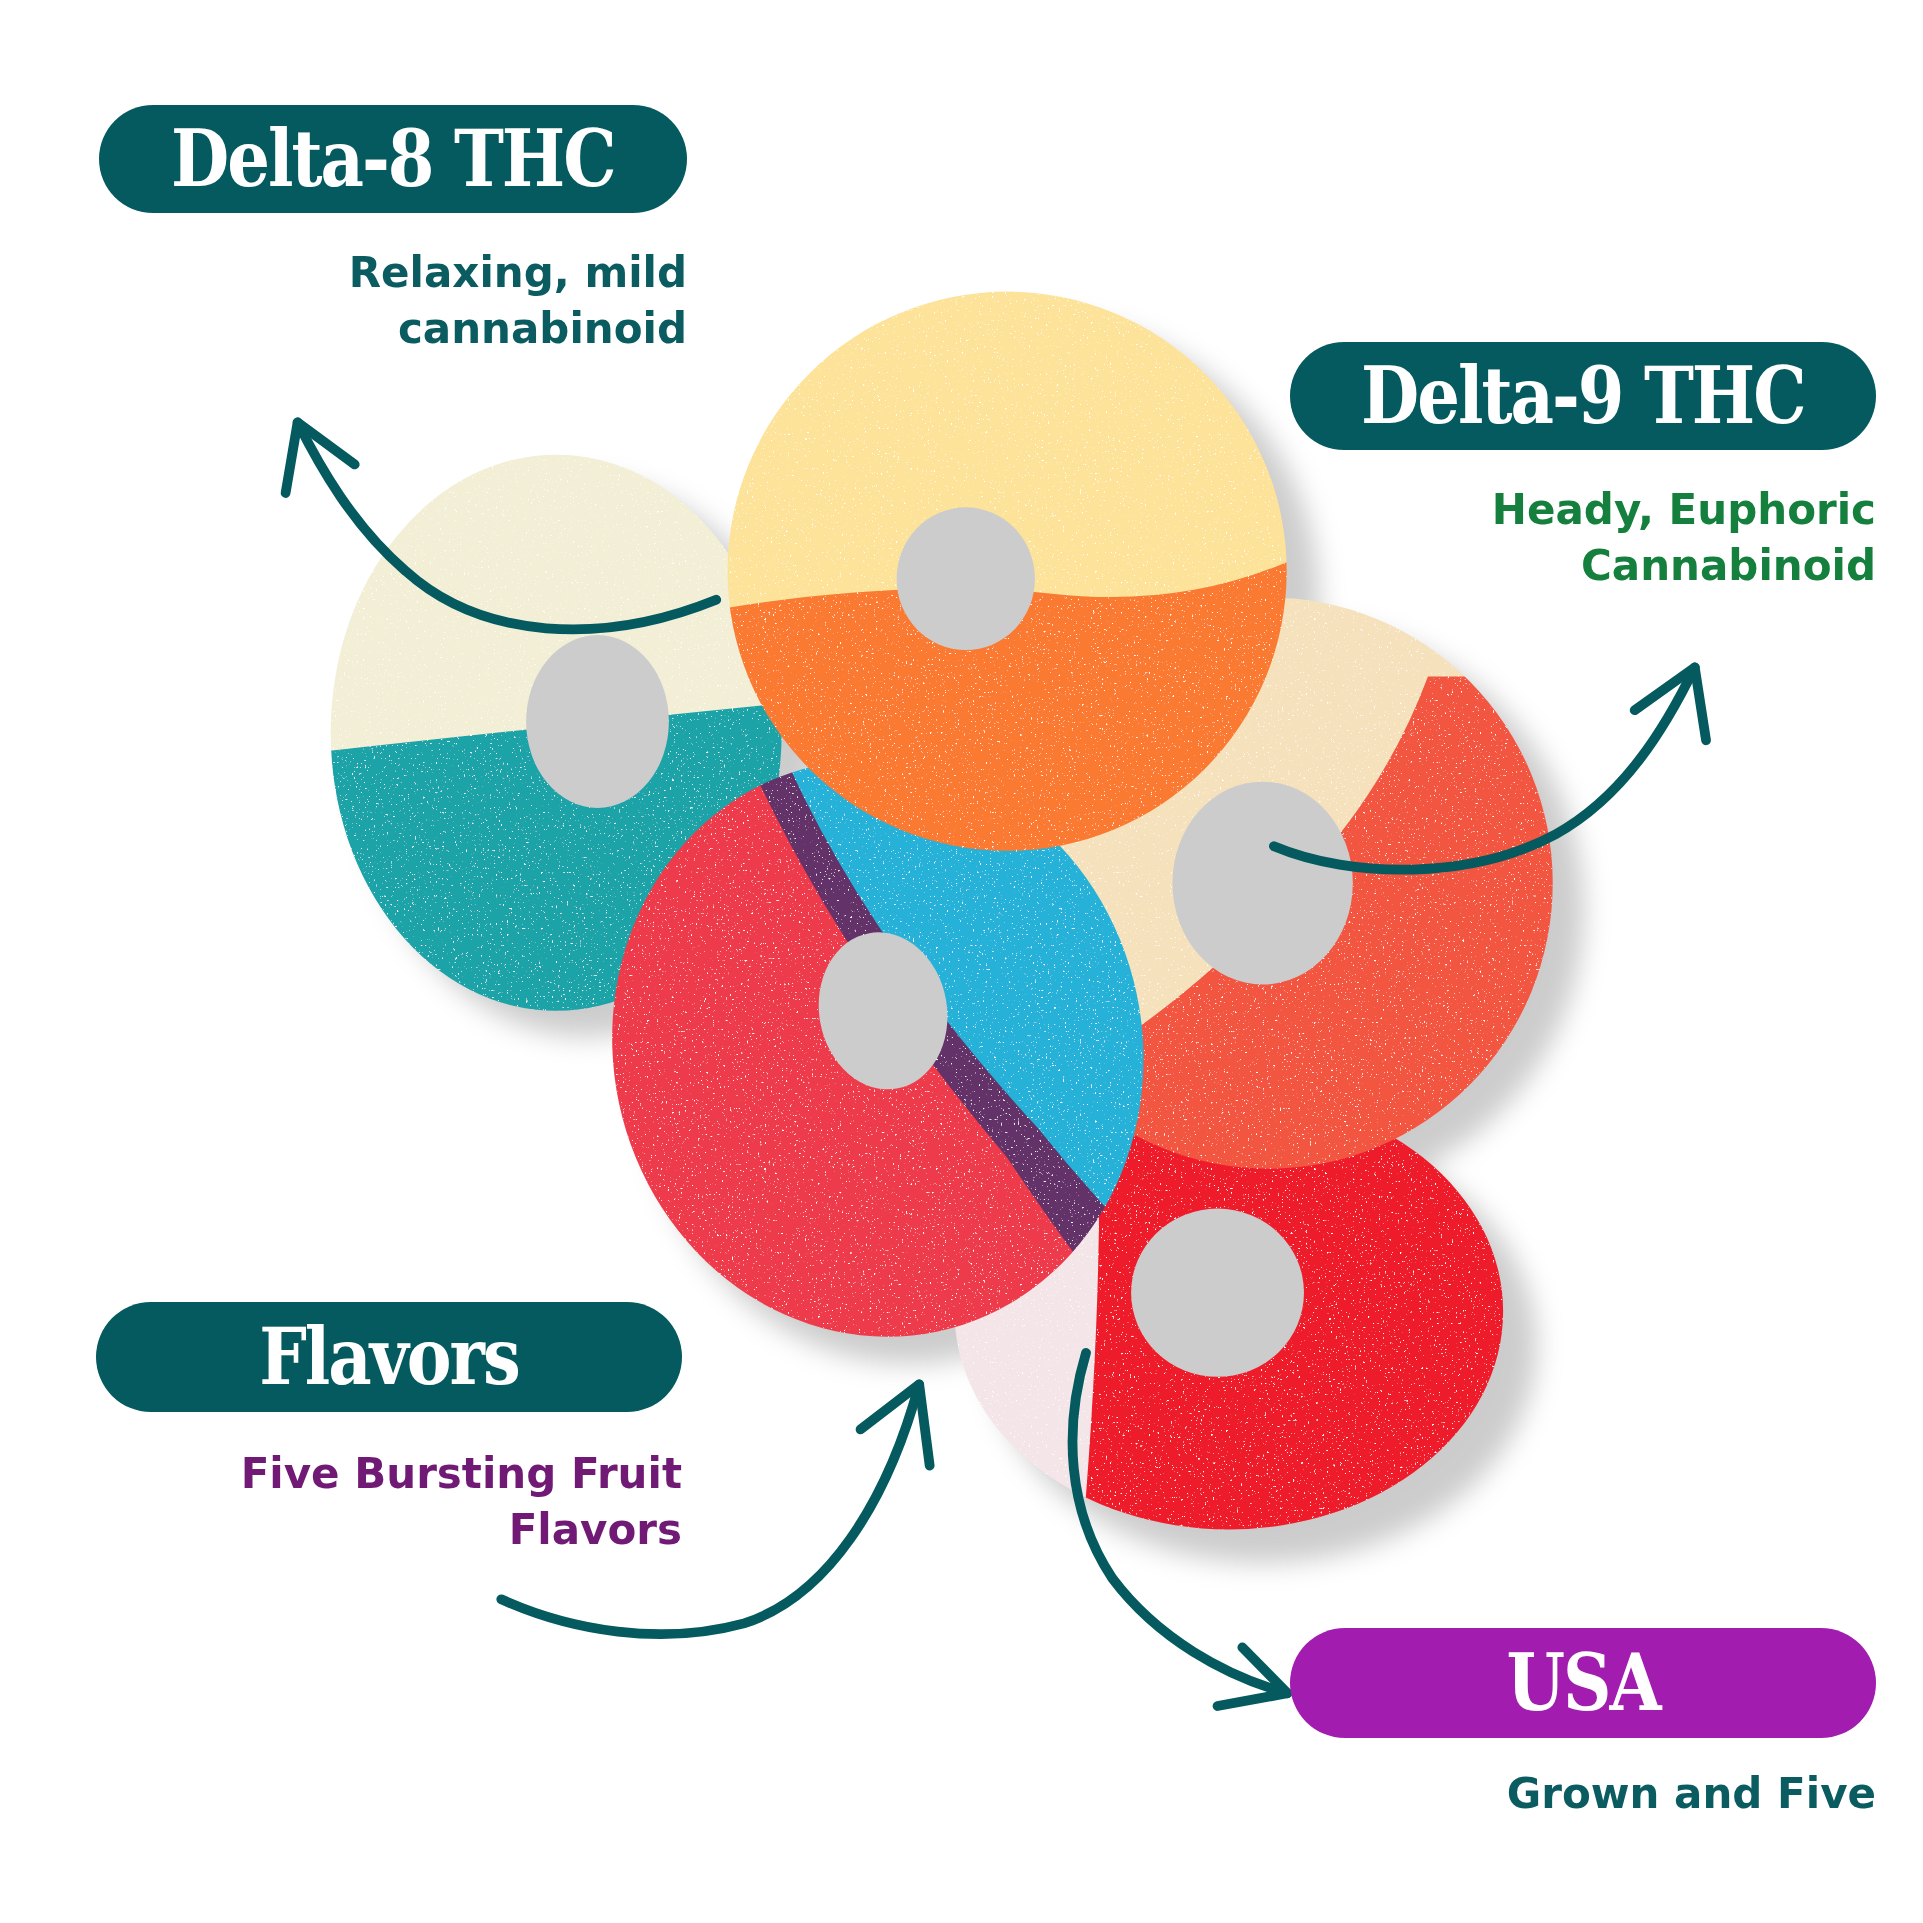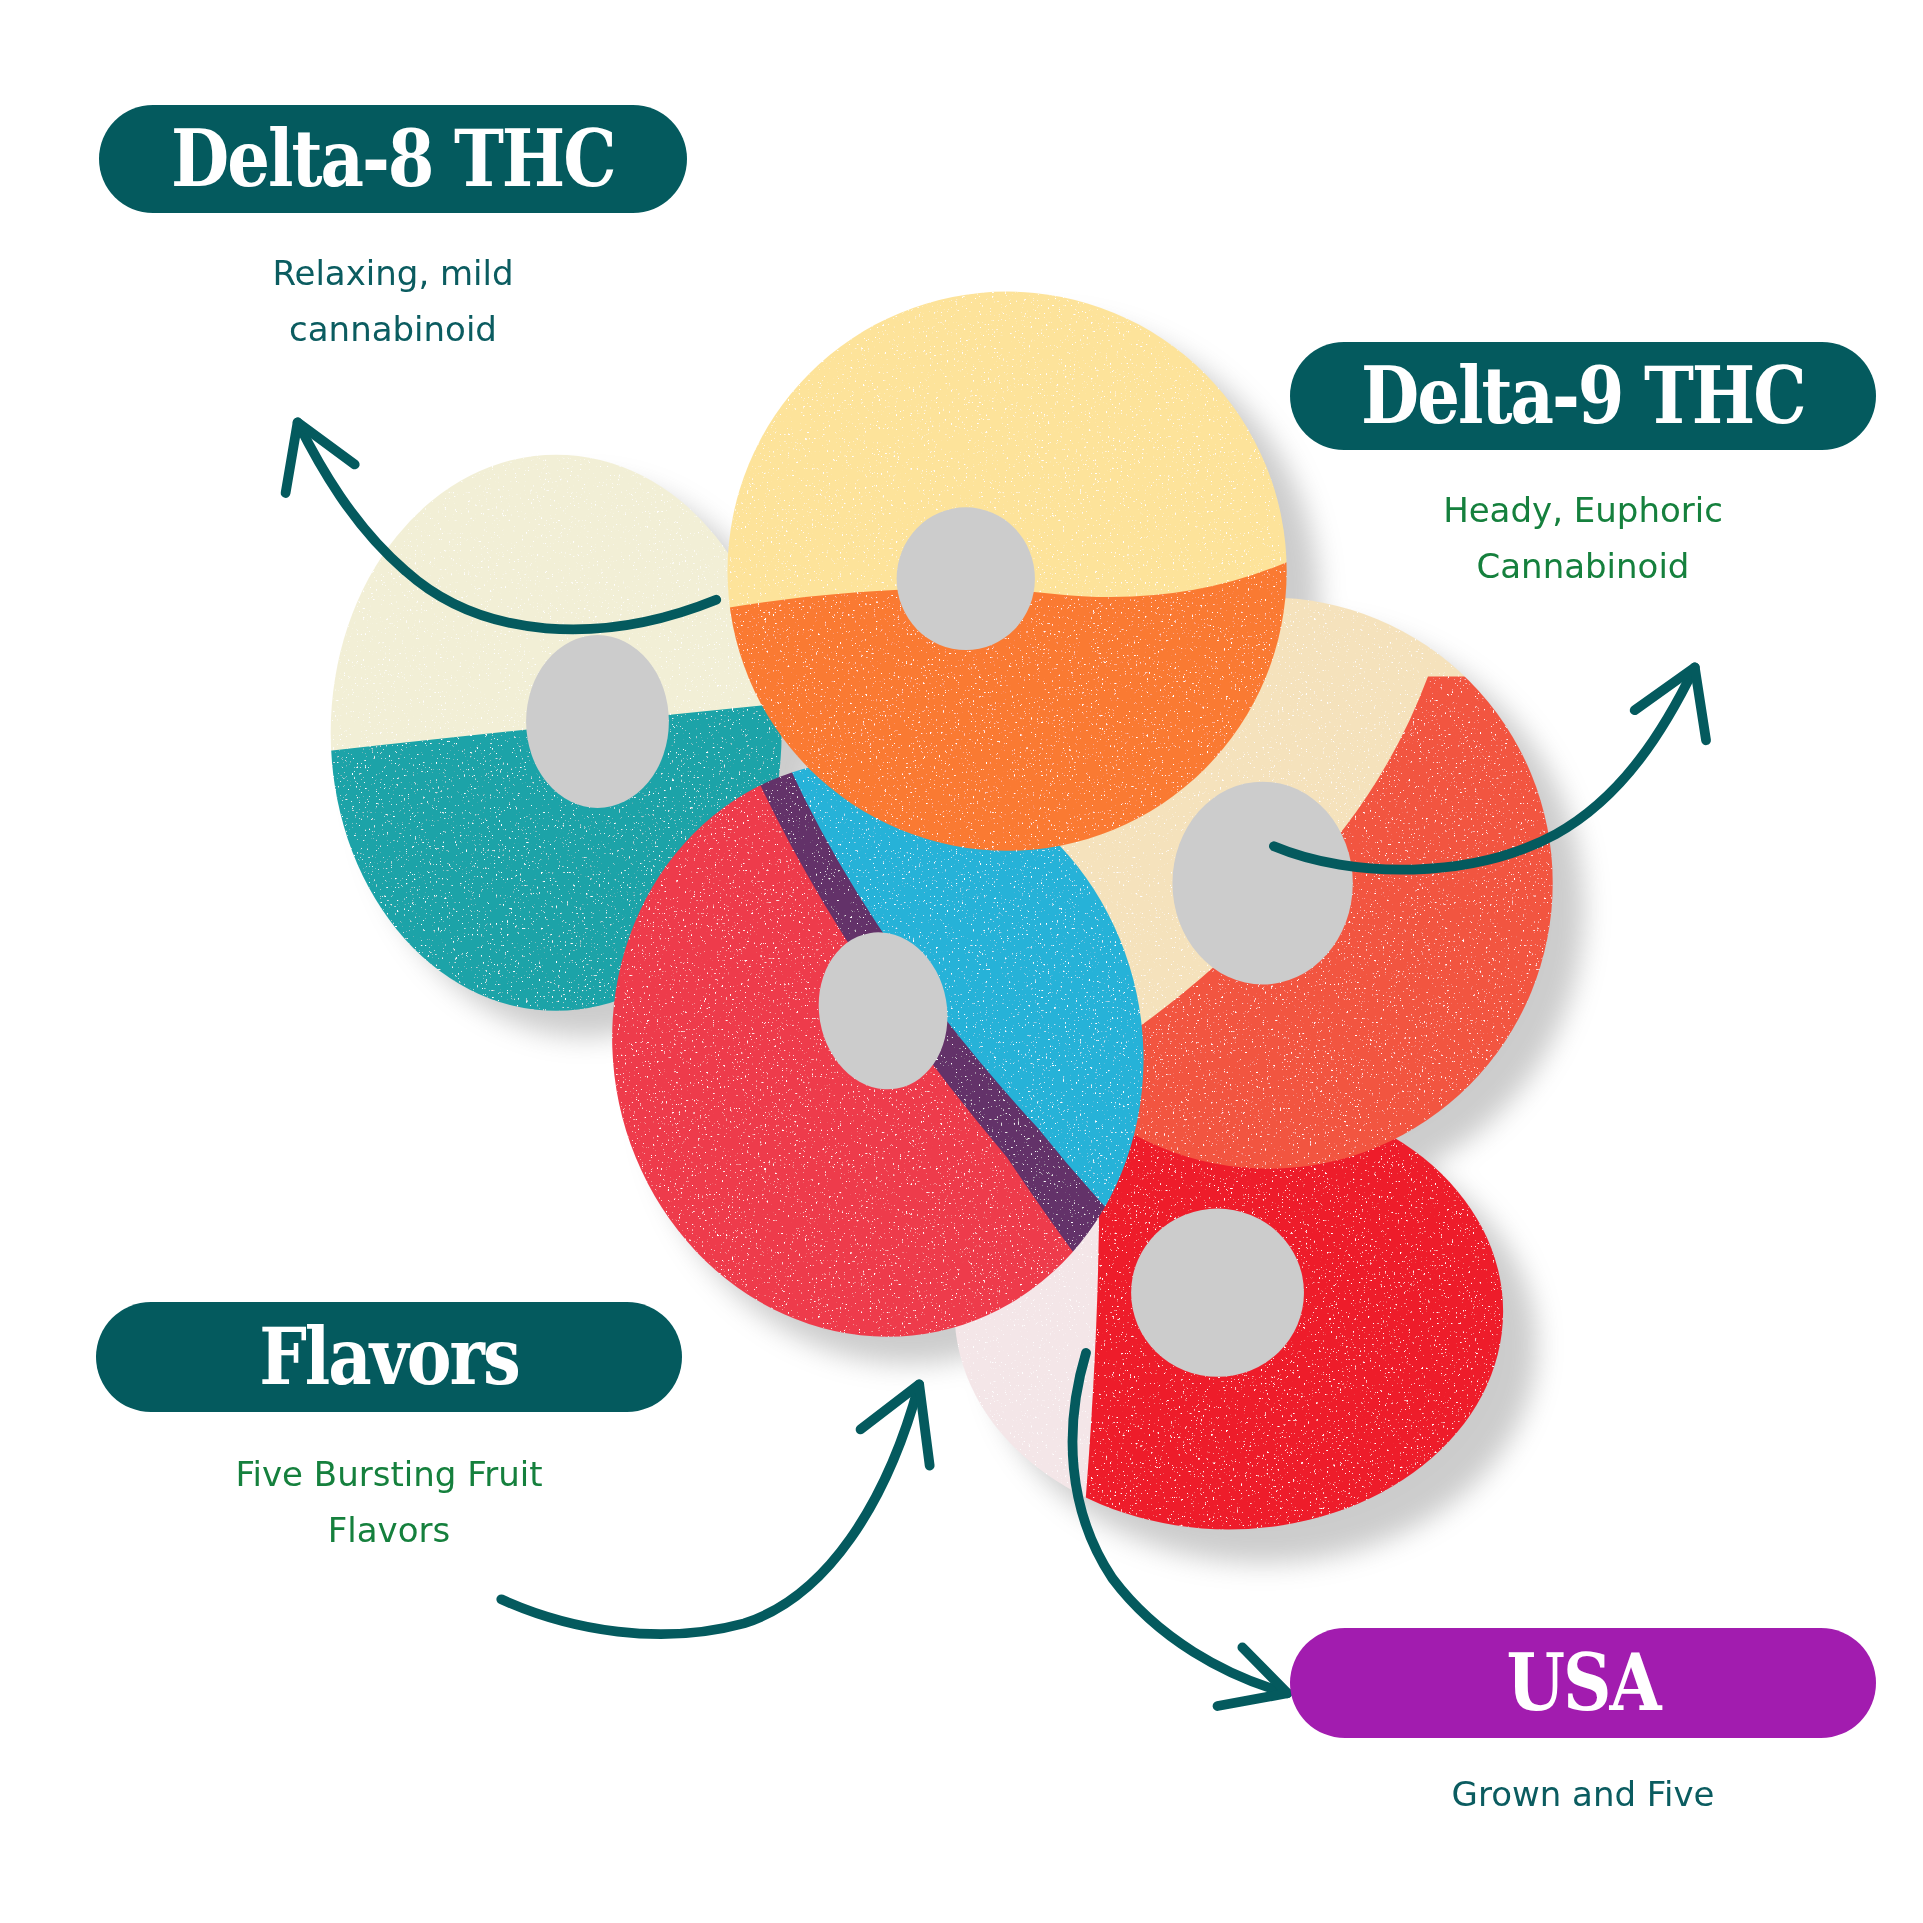--- a/index.html
+++ b/index.html
@@ -16,24 +16,25 @@
       font-size: 78px;
       letter-spacing: -2.3px;
       line-height: 1;
       box-sizing: border-box;
     }
     .pill span { display: inline-block; transform: scaleX(0.86); transform-origin: center; }
     .sub {
       position: absolute;
       color: #0b5c60;
       font-family: "DejaVu Sans", "Liberation Sans", sans-serif;
-      font-size: 34px;
+      font-size: 42px;
       line-height: 56px;
-      text-align: center;
+      text-align: right;
       white-space: nowrap;
+      font-weight: bold;
     }
     .sub div { display: block; }
   </style>
 </head>
 <body>
 
 <div id="scene">
 
   <svg id="gummies" width="1924" height="1924" viewBox="0 0 2560 2560" style="position:absolute;left:0;top:0;">
     <defs>
@@ -143,21 +144,21 @@
     <span>Delta-9 THC</span>
   </div>
   <div class="sub" style="left: 1290px; top: 482px; width: 586px; color: #15803d;">
     <div>Heady, Euphoric</div>
     <div>Cannabinoid</div>
   </div>
 
   <div class="pill" style="left: 96px; top: 1302px; width: 586px; height: 110px; background: rgb(4, 90, 94);">
     <span>Flavors</span>
   </div>
-  <div class="sub" style="left: 96px; top: 1446px; width: 586px; color: #15803d;">
+  <div class="sub" style="left: 96px; top: 1446px; width: 586px; color: #701a75;">
     <div>Five Bursting Fruit</div>
     <div>Flavors</div>
   </div>
 
   <div class="pill" style="left: 1290px; top: 1628px; width: 586px; height: 110px; background: #a21caf;">
     <span>USA</span>
   </div>
   <div class="sub" style="left: 1290px; top: 1766px; width: 586px; color: rgb(11, 92, 96);">
     <div>Grown and Five</div>
   </div>

